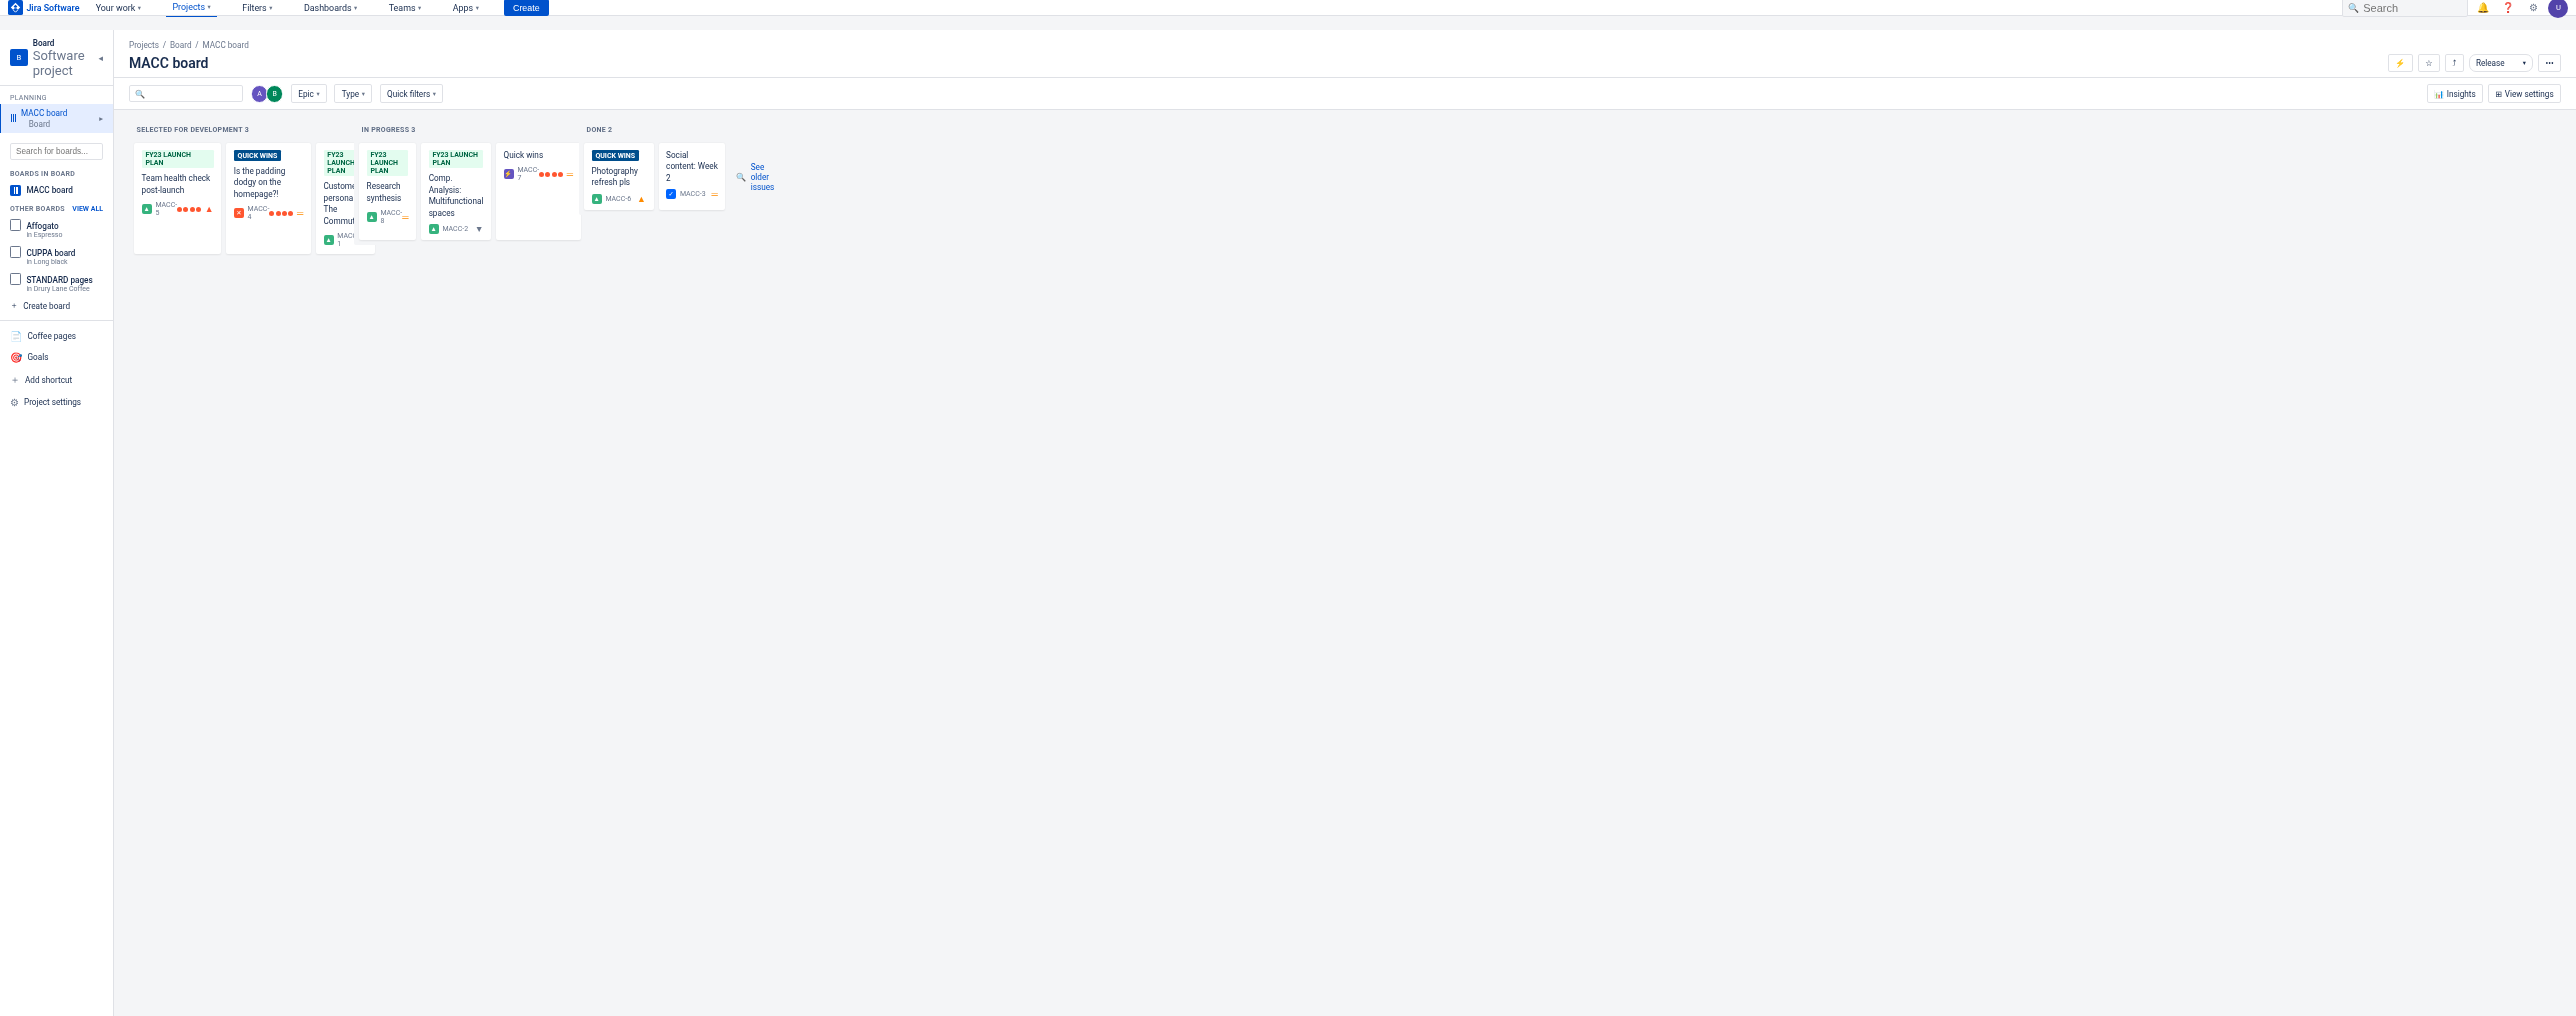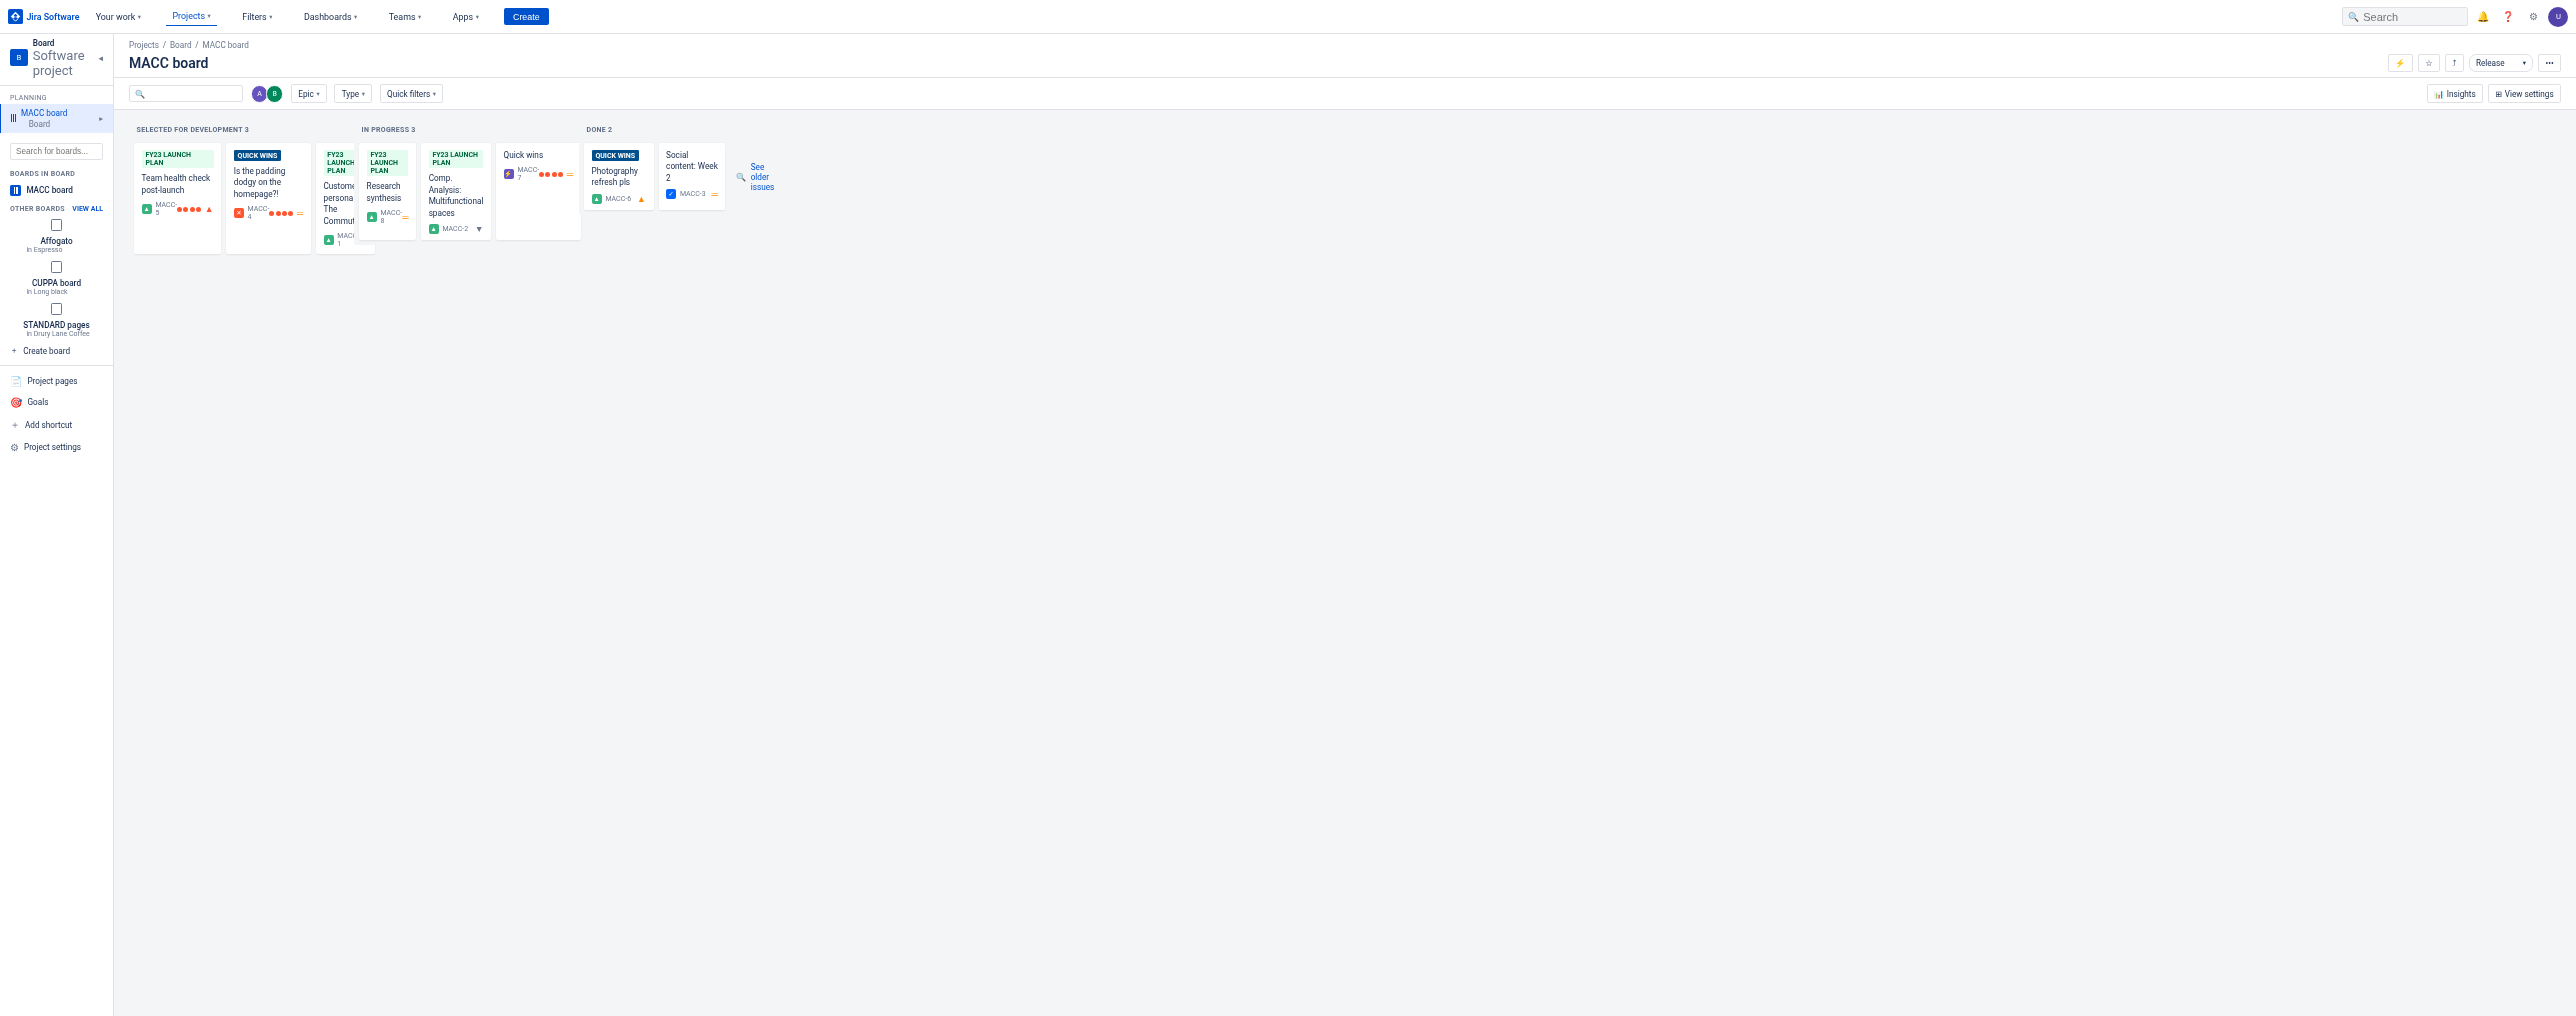--- a/index.html
+++ b/index.html
@@ -1,20 +1,20 @@
 <!DOCTYPE html>
 <html style="font-size:10px"><head>
   <meta charset="utf-8">
   <style>
     * { box-sizing: border-box; margin: 0; padding: 0; }
     body { font-family: -apple-system, BlinkMacSystemFont, 'Segoe UI', Roboto, sans-serif; background: #f4f5f7; color: #172b4d; font-size: 8.9px; }
 
     
     .topnav {
-      display: flex; align-items: center; background: #fff; height: 34px;
+      display: flex; align-items: center; background: #fff; height: 16px;
       padding: 0 7.6px; border-bottom: 0.6px solid #dfe1e6; position: fixed; top: 0; left: 0; right: 0; z-index: 100;
     }
     .topnav-logo { display: flex; align-items: center; gap: 3.8px; margin-right: 10px; }
     .topnav-logo-icon { width: 15px; height: 15px; }
     .topnav-logo-text { font-size: 8.9px; font-weight: 600; color: #0052cc; }
     .topnav-items { display: flex; align-items: center; gap: 19px; flex: 1; }
     .topnav-item {
       display: flex; align-items: center; gap: 2.5px; padding: 3.8px 6.3px;
       cursor: pointer; border-radius: 1.9px; font-size: 8.9px; color: #172b4d; white-space: nowrap;
     }
@@ -68,21 +68,21 @@
     }
 
     .board-item { display: flex; align-items: center; gap: 5px; padding: 3.8px 10px; cursor: pointer; font-size: 8.2px; }
     .board-item-icon { width: 11.4px; height: 11.4px; border: 1.3px solid #0052cc; border-radius: 1.3px; display: flex; align-items: center; justify-content: center; }
     .board-item-icon.active-board { background: #0052cc; }
     .board-item-icon span { display: block; width: 1.3px; height: 6.3px; background: #0052cc; margin: 0 0.6px; }
     .board-item-icon.active-board span { background: #fff; }
     .board-item-name { font-size: 8.2px; color: #172b4d; font-weight: 500; }
 
     .other-board-item { padding: 3.8px 10px; cursor: pointer; }
-    .other-board-item-row { display: flex; align-items: center; gap: 5px; flex-direction: column; }
+    .other-board-item-row { display: flex; align-items: flex-end; gap: 5px; }
     .other-board-item-icon { width: 11.4px; height: 11.4px; border: 1.3px solid #6b778c; border-radius: 1.3px; flex-shrink: 0; }
     .other-board-item-name { font-size: 8.2px; color: #172b4d; font-weight: 500; }
     .other-board-item-sub { font-size: 7px; color: #6b778c; padding-left: 16.4px; }
 
     .sidebar-footer { padding: 5px 0; border-top: 0.6px solid #dfe1e6; margin-top: 5px; }
     .sidebar-footer-item { display: flex; align-items: center; gap: 5px; padding: 5px 10px; cursor: pointer; font-size: 8.2px; color: #172b4d; }
     .sidebar-footer-icon { font-size: 10px; color: #6b778c; }
 
     .create-board-item { display: flex; align-items: center; gap: 5px; padding: 3.8px 10px; cursor: pointer; font-size: 8.2px; color: #172b4d; }
 
@@ -293,21 +293,21 @@
   </div>
 
   <div class="create-board-item">
     <span>＋</span>
     <span>Create board</span>
   </div>
 
   <div class="sidebar-footer">
     <div class="sidebar-footer-item">
       <span class="sidebar-footer-icon">📄</span>
-      <span>Project pages</span>
+      <span>Coffee pages</span>
     </div>
     <div class="sidebar-footer-item">
       <span class="sidebar-footer-icon">🎯</span>
       <span>Goals</span>
     </div>
     <div class="sidebar-footer-item">
       <span class="sidebar-footer-icon">＋</span>
       <span>Add shortcut</span>
     </div>
     <div class="sidebar-footer-item">

